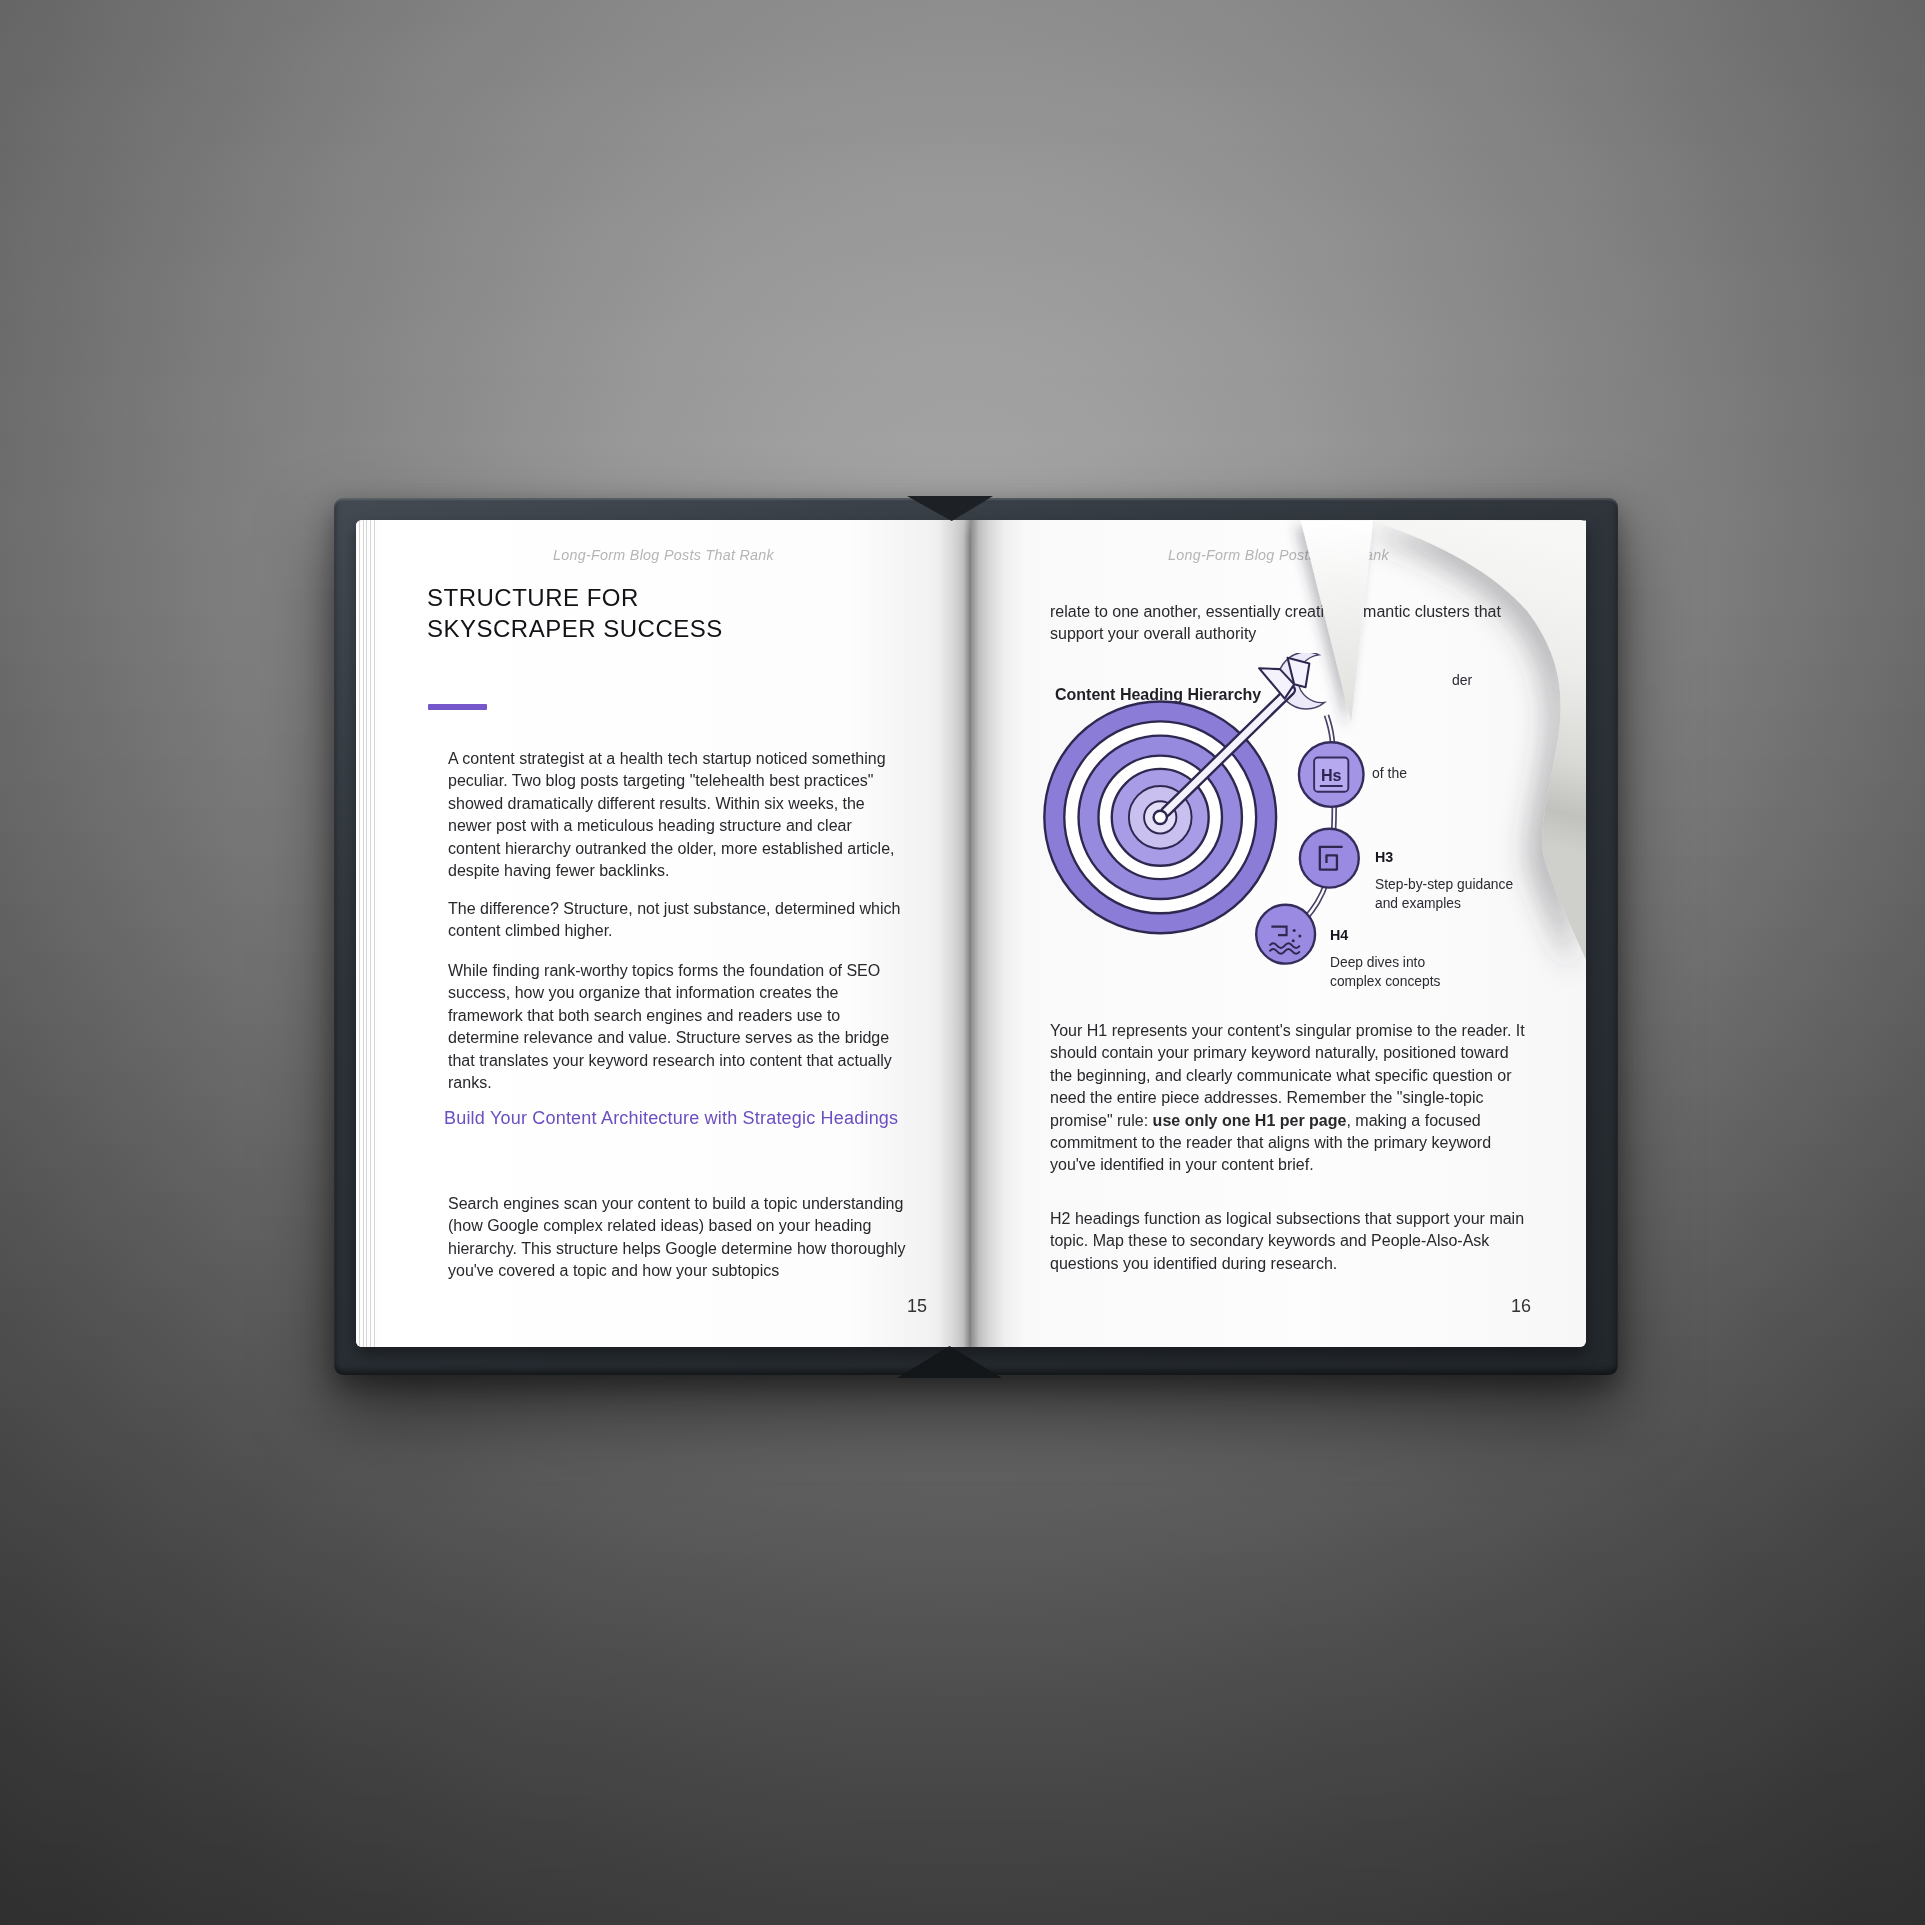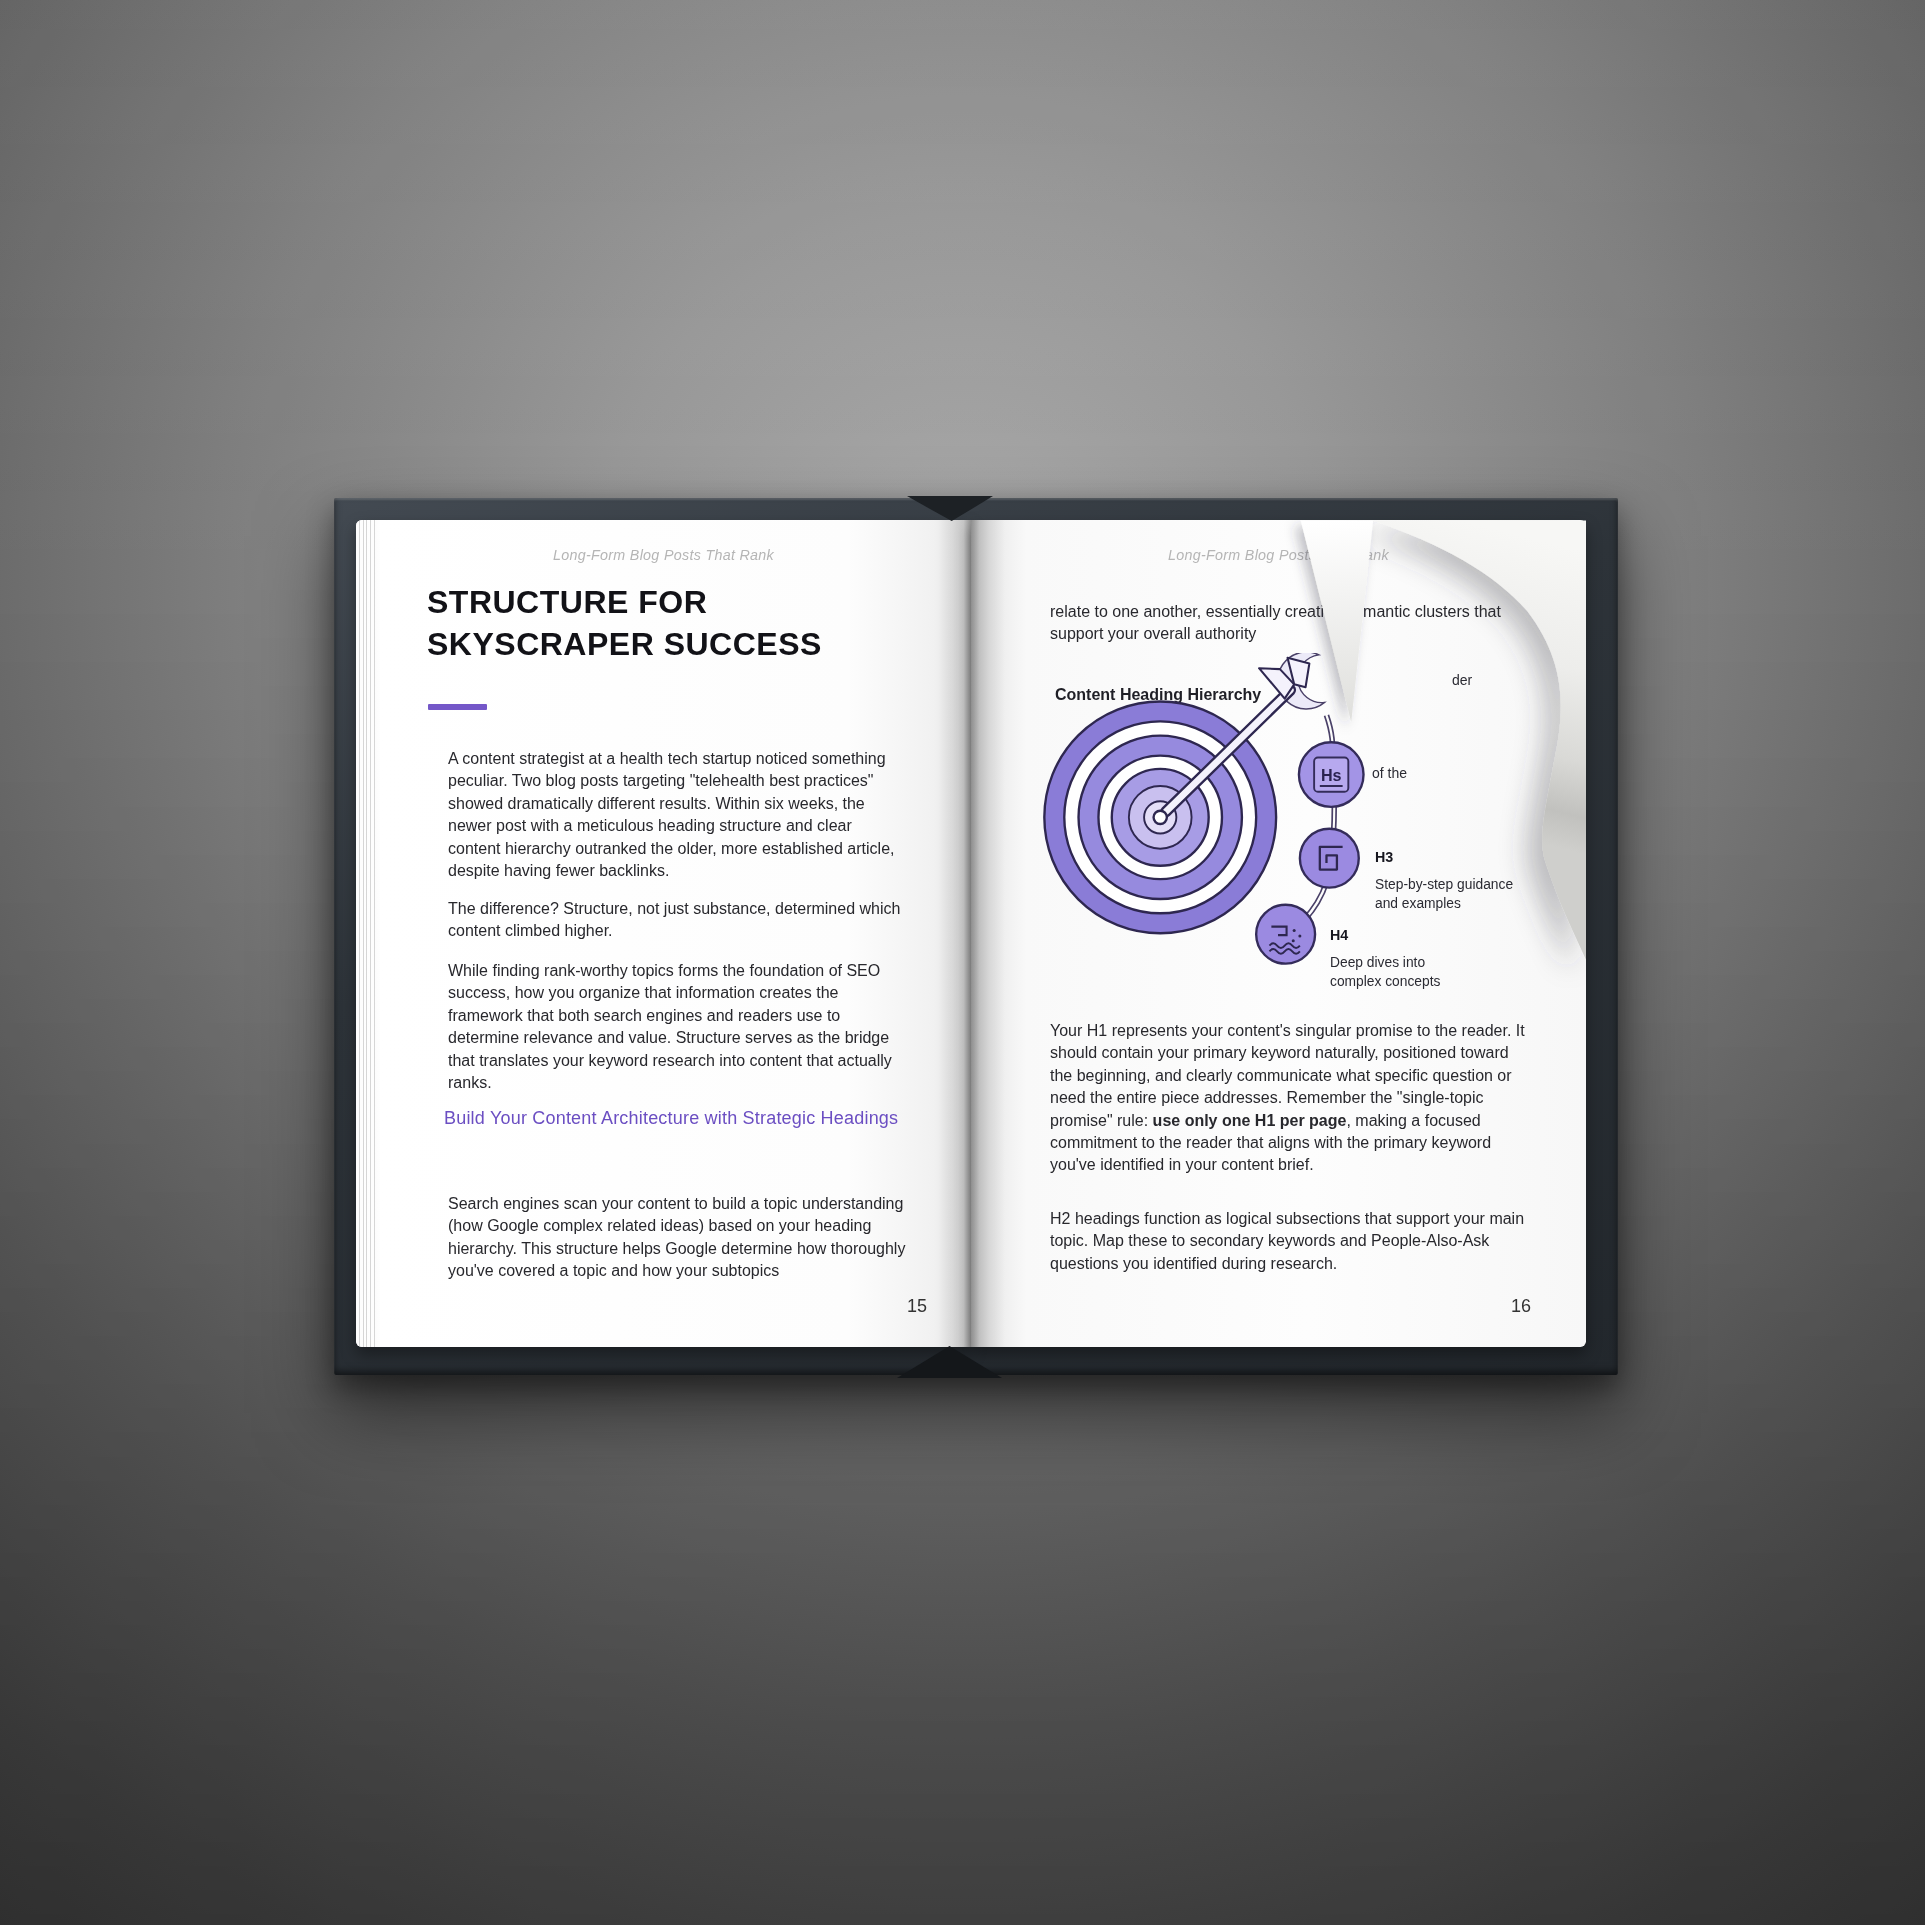--- a/index.html
+++ b/index.html
@@ -7,21 +7,21 @@
     width:1926px;height:1926px;overflow:hidden;position:relative;
     font-family:"Liberation Sans","DejaVu Sans",sans-serif;
     background:
       linear-gradient(to bottom, rgba(255,255,255,0.04) 0%, rgba(0,0,0,0.00) 30%, rgba(0,0,0,0.22) 100%),
       radial-gradient(circle at 50% 30%, #a8a8a8 0%, #979797 22%, #7d7d7d 45%, #5c5c5c 70%, #454545 90%, #3c3c3c 100%);
   }
   
   .book{
     position:absolute;left:334px;top:498px;width:1284px;height:877px;
     background:linear-gradient(160deg,#434a52 0%,#2d3339 38%,#22272c 100%);
-    border-radius:2px;
+    border-radius:9px;
     box-shadow:0 38px 76px rgba(0,0,0,0.50), 0 11.4px 27px rgba(0,0,0,0.38),
       inset 0 1.9px 1.9px rgba(255,255,255,0.16), inset 0 -3.8px 7.6px rgba(0,0,0,0.55);
   }
   .pages{
     position:absolute;left:22px;top:22px;width:1231px;height:827px;
   }
   .page{
     position:absolute;top:0;height:827px;width:615px;
     box-shadow:0 7.6px 15px rgba(0,0,0,0.35);
   }
@@ -53,21 +53,21 @@
   
   .running-head{
     position:absolute;top:27px;left:0;right:0;text-align:center;
     font-style:italic;font-size:14.3px;letter-spacing:0.3px;color:#b5b5b5;
   }
   .body-text{font-size:16px;line-height:1.4;color:#28282d;}
   .page-number{position:absolute;font-size:18px;color:#333;}
   
   .chapter-title{
     position:absolute;left:71px;top:62px;width:476px;
-    font-size:32px;font-weight:700;letter-spacing:0.5px;line-height:1.3;color:#121217;
+    font-size:24px;font-weight:400;letter-spacing:0.5px;line-height:1.3;color:#121217;
   }
   .title-rule{position:absolute;left:72px;top:184px;width:59px;height:5.7px;background:#7457c8;border-radius:1px;}
   .lp-p{position:absolute;left:92px;width:460px;}
   .section-heading{
     position:absolute;left:88px;top:584px;width:466px;
     font-size:18px;font-weight:400;line-height:1.6;color:#6b4ec2;letter-spacing:0.2px;
   }
   
   .rp-intro{position:absolute;left:79px;top:65px;width:495px;}
   .diagram-title{position:absolute;left:84px;top:142px;font-size:16px;font-weight:700;color:#1f1f26;margin-top:24px;}

